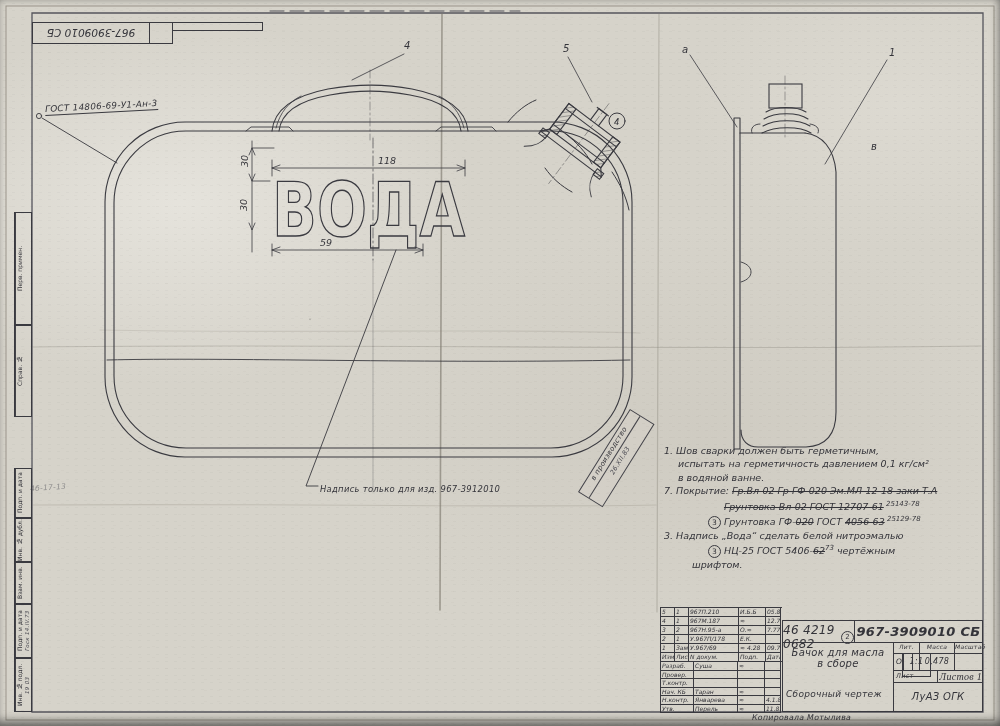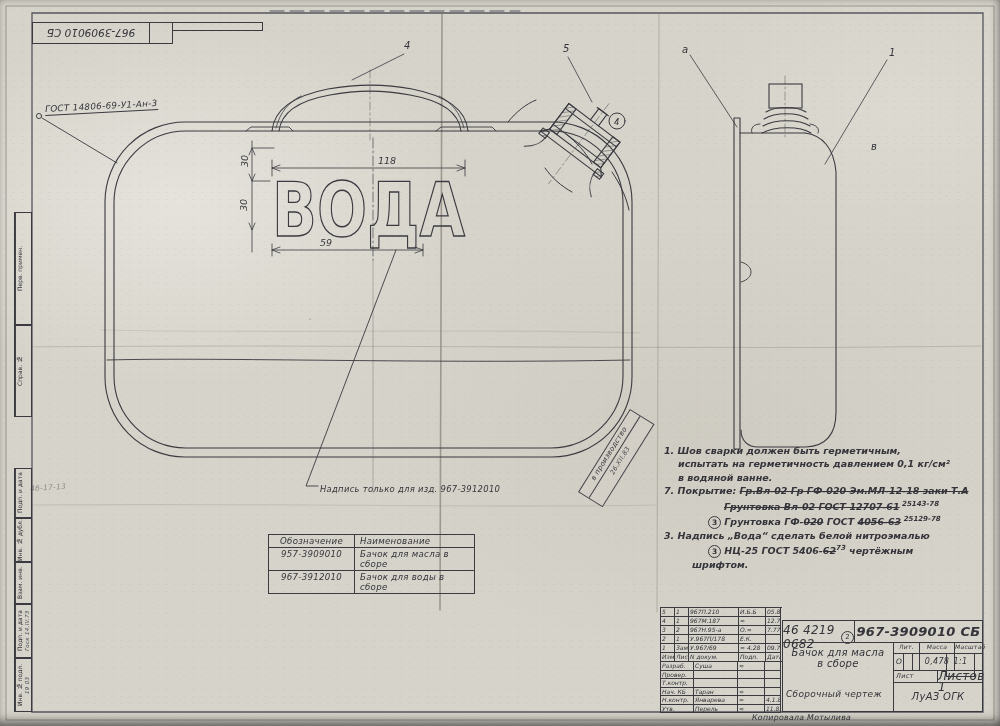--- a/index.html
+++ b/index.html
@@ -16,21 +16,21 @@
                      radial-gradient(rgba(90,85,70,.06) 1px, transparent 1.2px);
     background-size:9px 7px, 13px 11px; background-position:0 0, 4px 3px;}
   .edge{position:absolute;inset:0;pointer-events:none;
     box-shadow:inset 0 -9px 10px -4px rgba(20,20,20,.55), inset -6px 0 8px -4px rgba(40,40,40,.35), inset 0 4px 6px -4px rgba(60,60,60,.25);}
   .abs{position:absolute;}
   .hw{font-style:italic;letter-spacing:.3px;}
   .vtext{writing-mode:vertical-rl;transform:rotate(180deg);}
   svg text{font-family:"DejaVu Sans", sans-serif;}
   
   #notes{left:664px;top:444px;width:330px;font-size:9.5px;line-height:13.4px;font-style:italic;}
-  #notes .nl{white-space:nowrap;font-weight:bold;}
+  #notes .nl{white-space:nowrap;}
   #notes .st{text-decoration:line-through;}
   #notes .sup{font-size:7px;vertical-align:4px;}
   #notes .circ{display:inline-block;width:11px;height:11px;border:1px solid #3a3a40;border-radius:50%;
     text-align:center;line-height:11px;font-size:7.5px;font-style:normal;}
   
   #parts{left:268px;top:534px;width:205px;border:1.4px solid #3a3a40;font-size:8.6px;}
   #parts .pr{display:flex;border-top:1px solid #3a3a40;}
   #parts .pr:first-child{border-top:none;}
   #parts .c1{width:85px;border-right:1px solid #3a3a40;text-align:center;padding:1px 0;}
   #parts .c2{flex:1;padding:1px 2px 1px 5px;}
@@ -197,34 +197,20 @@
       <div class="nl" style="margin-left: 14px;"><span>испытать на герметичность давлением 0,1 кг/см²</span></div>
       <div class="nl" style="margin-left: 14px;"><span>в водяной ванне.</span></div>
       <div class="nl" style="margin-left: 0px;"><span>7.  Покрытие: </span><span class="st">Гр.Вл-02 Гр ГФ-020 Эм.МЛ-12-18 заки Т.А</span></div>
       <div class="nl" style="margin-left: 60px;"><span class="st">Грунтовка Вл-02 ГОСТ 12707-61</span><span class="sup"> 25143-78</span></div>
       <div class="nl" style="margin-left: 44px;"><span class="circ">3</span><span>  Грунтовка ГФ-</span><span class="st">020</span><span> ГОСТ </span><span class="st">4056-63</span><span class="sup"> 25129-78</span></div>
       <div class="nl" style="margin-left: 0px;"><span>3.  Надпись „Вода“ сделать белой нитроэмалью</span></div>
       <div class="nl" style="margin-left: 44px;"><span class="circ">3</span><span>  НЦ-25 ГОСТ 5406-</span><span class="st">62</span><span class="sup">73</span><span> чертёжным</span></div>
       <div class="nl" style="margin-left: 28px;"><span>шрифтом.</span></div>
     </div>
 
-  <div id="parts" class="abs hw">
-      <div class="pr">
-        <div class="c1">Обозначение</div>
-        <div class="c2">Наименование</div>
-      </div>
-      <div class="pr">
-        <div class="c1">957-3909010</div>
-        <div class="c2">Бачок для масла в сборе</div>
-      </div>
-      <div class="pr">
-        <div class="c1">967-3912010</div>
-        <div class="c2">Бачок для воды в сборе</div>
-      </div>
-    </div>
 
   <div id="revgrid" class="grid" style="left:660px;top:607px;width:122px;grid-template-columns:14px 14px 50px 27px 15px;grid-auto-rows:9px;">
       <div>5</div>
       <div>1</div>
       <div>967П.210</div>
       <div>И.Б.Б</div>
       <div>05.81</div>
       <div>4</div>
       <div>1</div>
       <div>967М.187</div>
@@ -303,29 +289,29 @@
     <div class="hw" style="font-size:6px;text-align:center;">Масштаб</div>
     </div>
   <div class="tb-cell" style="left:893px;top:653px;width:27px;height:18px;">
     <div style="position:absolute;left:9px;top:0;width:1px;height:100%;background:#3a3a40;"></div>
     <div style="position:absolute;left:18px;top:0;width:1px;height:100%;background:#3a3a40;"></div>
     <div class="hw" style="font-size:7.5px;margin-left:2px;line-height:16px;">О</div>
     </div>
   <div class="tb-cell" style="left:919px;top:653px;width:36px;height:18px;">
     <div class="hw" style="font-size:8px;text-align:center;line-height:16px;">0,478</div>
     </div>
-  <div class="tb-cell" style="left:946px;top:653px;width:29px;height:24px;">
+  <div class="tb-cell" style="left:902px;top:653px;width:29px;height:24px;">
     <div class="hw" style="font-size:8px;text-align:center;line-height:16px;">1:1</div>
     </div>
 
   <div class="tb-cell" style="left:893px;top:670px;width:45px;height:13px;">
     <div class="hw" style="font-size:6.5px;margin-left:2px;line-height:11px;">Лист</div>
     </div>
   <div class="tb-cell" style="left:937px;top:670px;width:46px;height:13px;">
-    <div class="hw" style="font-size:12px;text-align:left;line-height:11px;">Листов 1</div>
+    <div class="hw" style="font-size:10px;text-align:right;line-height:11px;font-family:Liberation Serif, serif;">Листов 1</div>
     </div>
 
   <div class="tb-cell" style="left:893px;top:682px;width:90px;height:30px;border-width:1.4px;">
     <div class="hw" style="font-size:10px;text-align:center;line-height:27px;">ЛуАЗ  ОГК</div>
     </div>
 
   <div class="abs" style="left:782px;top:620px;width:201px;height:92px;border:1.6px solid #3a3a40;box-sizing:border-box;pointer-events:none;"></div>
 
   <div class="abs hw" style="left:752px;top:713px;font-size:7.8px;">Копировала  Мотылива</div>
   <div class="abs hw" style="left:902px;top:725px;font-size:10px;">Формат А2</div>

